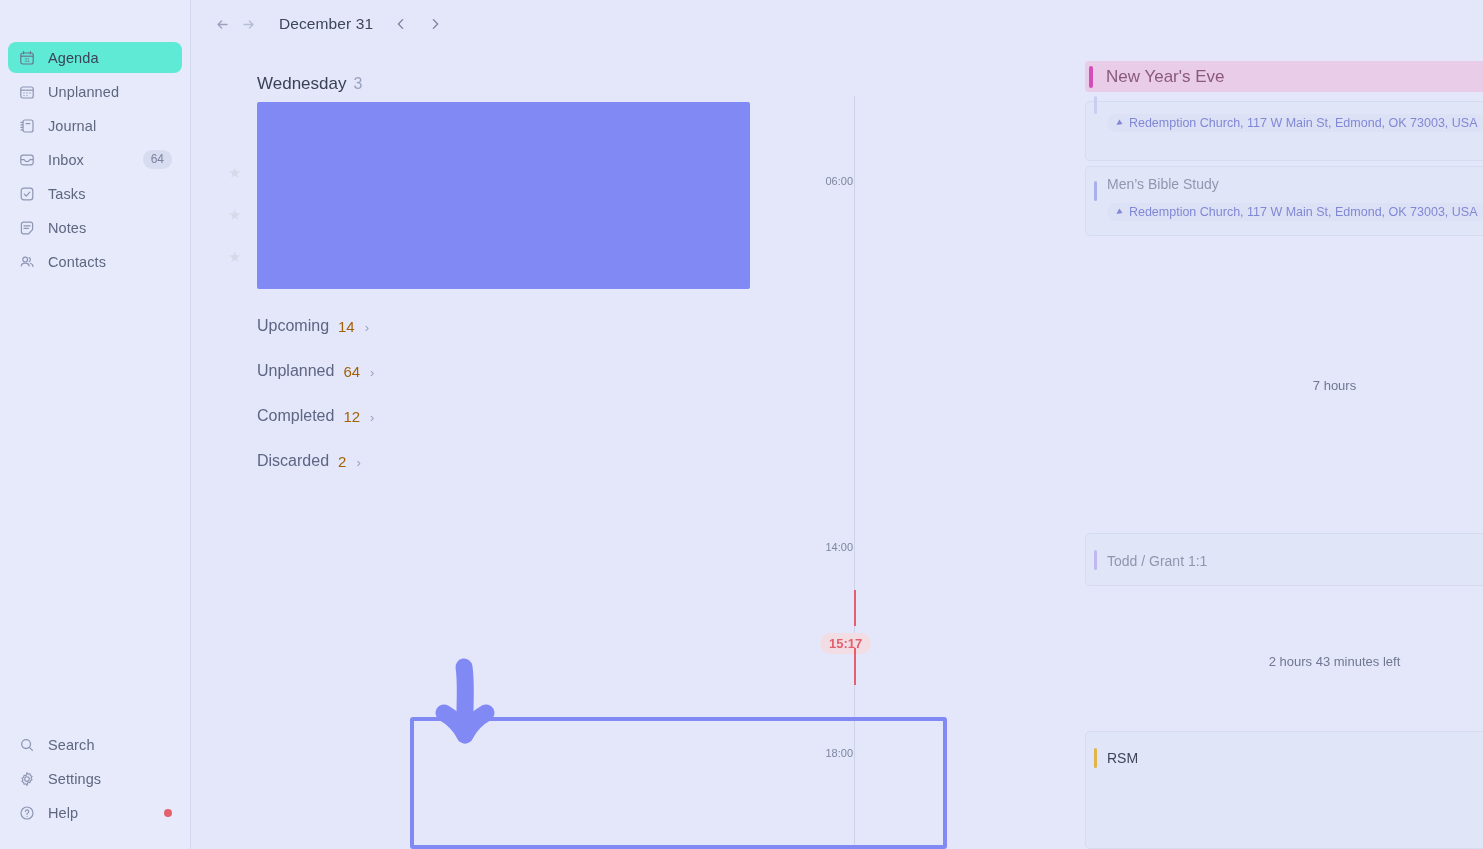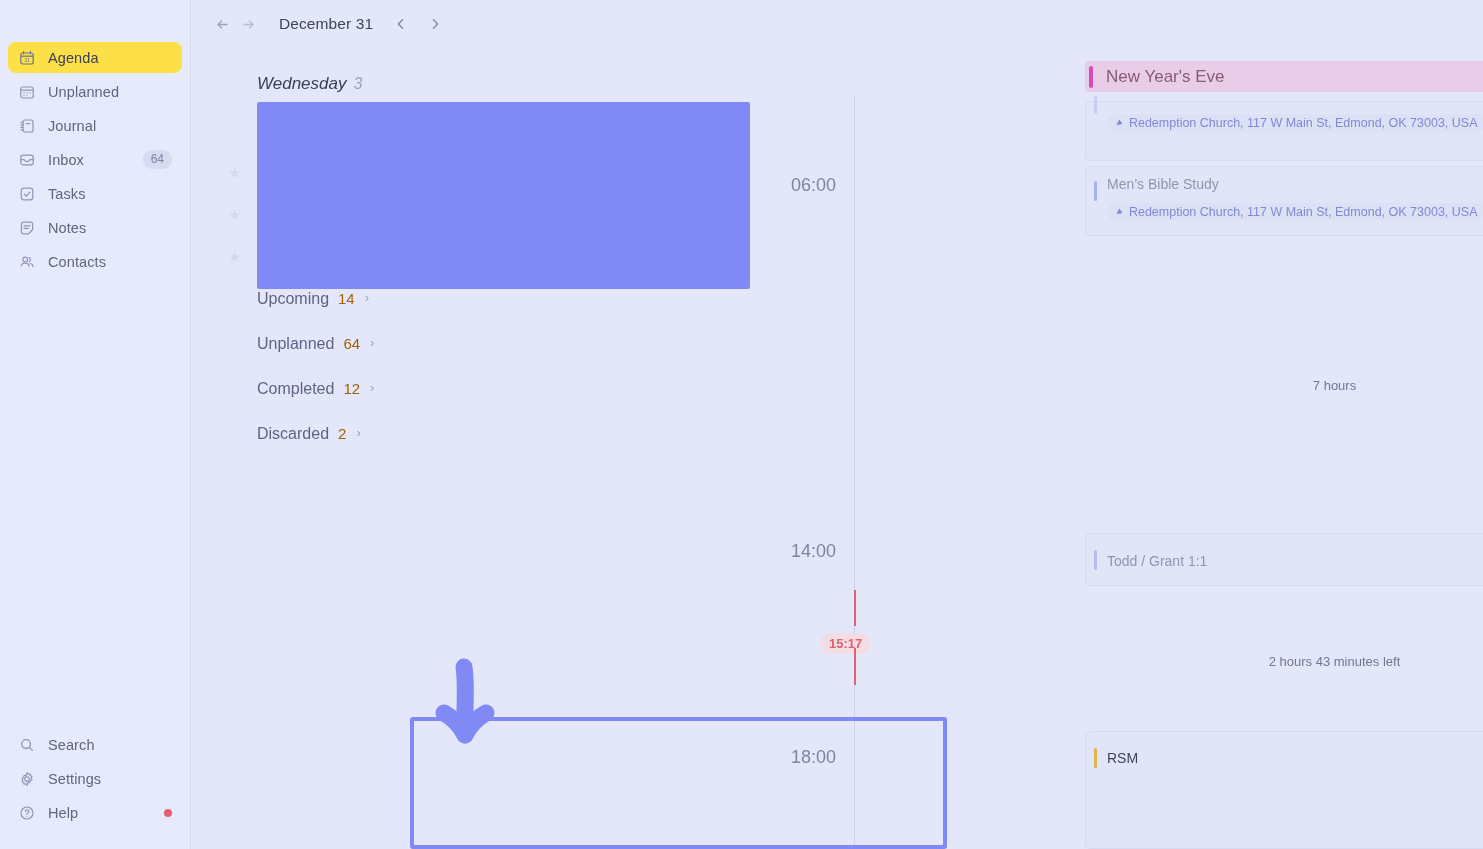--- a/index.html
+++ b/index.html
@@ -23,21 +23,21 @@
   .nav-bottom { position: absolute; bottom: 18px; left: 8px; right: 8px; margin-top: 33px; }
   .nav-item {
     position: relative;
     display: flex; align-items: center;
     height: 31px; padding: 0 10px;
     border-radius: 8px;
     margin-bottom: 3px;
     cursor: pointer;
     color: #666e8c;
   }
-  .nav-item.active { background: #fde047; }
+  .nav-item.active { background: #5eead4; }
   .nav-item.active .nav-label { color: #3c4257; }
   .nav-icon {
     width: 18px; height: 18px;
     flex: 0 0 18px;
     display: flex; align-items: center; justify-content: center;
     color: #8e96b4;
     margin-right: 12px;
   }
   .nav-item.active .nav-icon { color: #6b7391; }
   .nav-label { font-size: 14.5px; color: #5e6680; letter-spacing: .1px; }
@@ -72,57 +72,57 @@
   .tb-btn.dim { color: #b5bcd4; }
   .tb-date {
     font-size: 15.5px; color: #3e4559; margin: 0 16px 0 18px;
     letter-spacing: .1px; cursor: default;
   }
   .tb-chev { width: 24px; height: 26px; display:flex; align-items:center; justify-content:center;
     color:#7c84a3; font-size: 16px; cursor: pointer; }
 
   
   .agenda-col { position: absolute; left: 57px; top: 74px; width: 560px; }
-  .day-head { font-size: 17px; color: #3a4157; padding-left: 9px; margin-bottom: 8px; font-style: italic; }
+  .day-head { font-size: 17px; color: #3a4157; padding-left: 9px; margin-bottom: 8px; }
   .day-head .daynum { color: #9aa2be; margin-left: 7px; font-size: 16px; }
 
   .skeleton-wrap { position: relative; height: 188px; }
   .skel-block {
     position: absolute; left: 9px; top: 0;
     width: 493px; height: 187px;
     background: #8189f5;
     border-radius: 2px;
   }
   .star {
     position: absolute; left: -20px;
     width: 14px; height: 14px;
     color: #d6dae8; font-size: 15px; line-height: 14px;
   }
 
   .group-row {
-    display: flex; align-items: flex-start;
+    display: flex; align-items: flex-end;
     padding-left: 9px;
     height: 45px;
     cursor: pointer;
   }
   .group-row .g-label { font-size: 16px; color: #5d6583; }
   .group-row .g-count { font-size: 15px; color: #a16207; margin-left: 9px; }
   .group-row .g-chev { font-size: 13px; color: #9aa2be; margin-left: 10px; }
 
   
   .timeline { position: absolute; left: 640px; top: 0; right: 0; height: 849px; }
   .tl-axis {
     position: absolute; left: 23px; top: 96px;
     width: 1px; height: 753px;
     background: #ccd2ea;
   }
   .tl-time {
     position: absolute; right: auto; left: -40px;
-    width: 62px; 
-    font-size: 18px; color: #7d85a1;
+    width: 62px; text-align: right;
+    font-size: 11px; color: #7d85a1;
     background: #e4e7fa;
     padding: 3px 0;
   }
 
   .ev-banner {
     position: absolute;
     background: #e8cce8;
     border-radius: 4px;
     display: flex; align-items: center;
     cursor: pointer;

